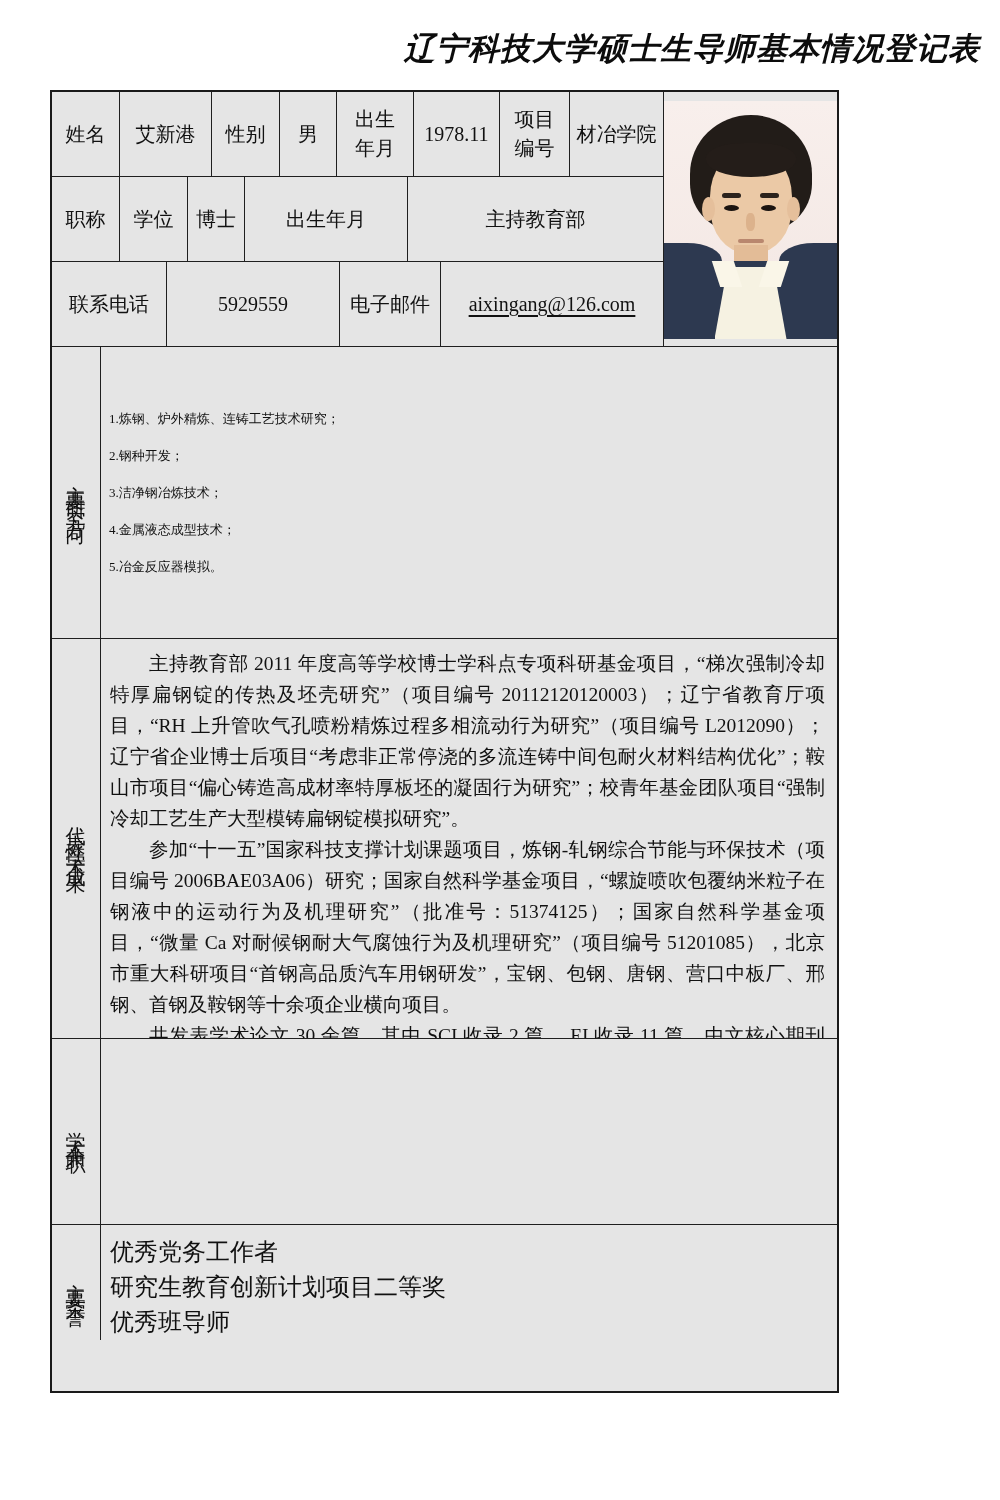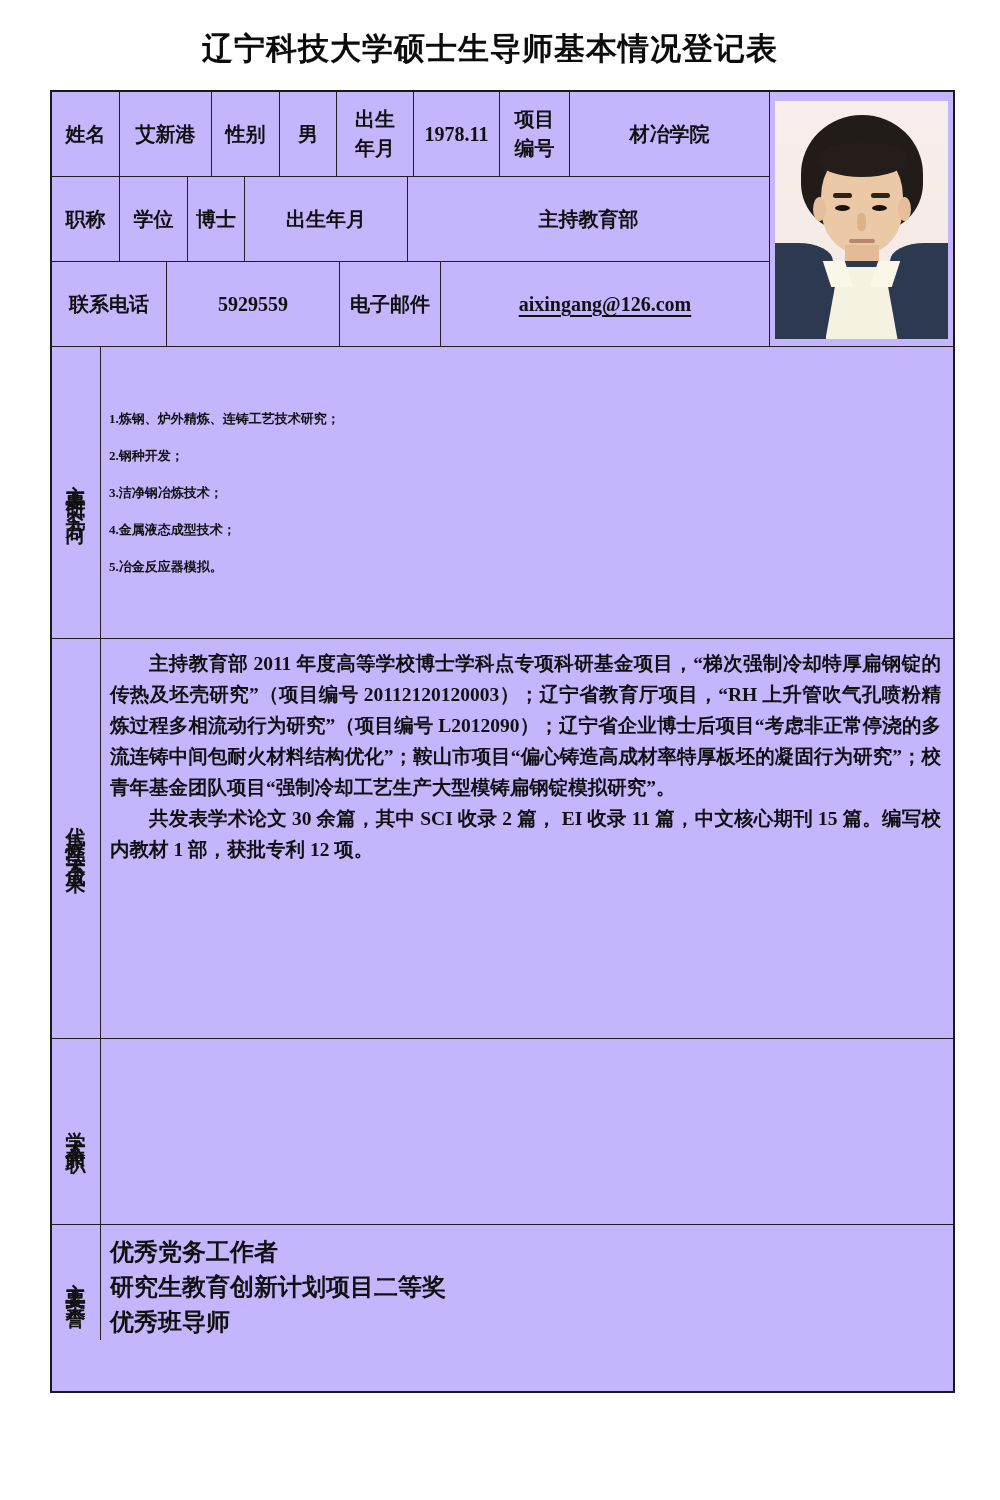--- a/index.html
+++ b/index.html
@@ -1,30 +1,30 @@
 <!DOCTYPE html>
 <html><head>
 <meta charset="utf-8">
 <style>
   * { box-sizing: border-box; margin: 0; padding: 0; }
   html,body { width:1000px; height:1500px; background:#ffffff; }
   body { font-family: "Liberation Serif", "DejaVu Serif", serif; color:#111; position:relative; }
 
   .page-title {
     position:absolute; top:28px; left:0; width:980px;
-    text-align:center; font-size:31px; font-weight:bold; color:#0c0c0c;
+    text-align:right; font-size:31px; font-weight:bold; color:#0c0c0c;
     letter-spacing:1px;
     font-family: "Liberation Sans", "DejaVu Sans", sans-serif;
+    font-style: italic;
   }
 
   .form-table {
-    position:absolute; left:50px; top:90px; width:905px; height:1303px;
-    border:2px solid #1a1a1a; background:#c4b5fd;
+    position:absolute; left:50px; top:90px; width:789px; height:1303px;
+    border:2px solid #1a1a1a; background:#e5e5e5;
     font-size:20px;
-    font-weight:bold;
   }
 
   
   .top-block { display:flex; height:255px; border-bottom:1.5px solid #1f1f1f; }
   .top-left { width:718px; display:flex; flex-direction:column; }
   .trow { display:flex; flex:1; border-bottom:1.5px solid #1f1f1f; }
   .trow:last-child { border-bottom:none; }
   .cell {
     border-right:1.5px solid #1f1f1f;
     display:flex; align-items:center; justify-content:center;
@@ -146,20 +146,21 @@
         <div>5.冶金反应器模拟。</div>
       </div>
   </div>
 
   <div class="section h400">
     <div class="vlabel-cell">
       <div class="vlabel">代表性学术成果</div>
     </div>
     <div class="content ach-content">
         <div>主持教育部 2011 年度高等学校博士学科点专项科研基金项目，“梯次强制冷却特厚扁钢锭的传热及坯壳研究”（项目编号 20112120120003）；辽宁省教育厅项目，“RH 上升管吹气孔喷粉精炼过程多相流动行为研究”（项目编号 L2012090）；辽宁省企业博士后项目“考虑非正常停浇的多流连铸中间包耐火材料结构优化”；鞍山市项目“偏心铸造高成材率特厚板坯的凝固行为研究”；校青年基金团队项目“强制冷却工艺生产大型模铸扁钢锭模拟研究”。</div>
+        <div>参加“十一五”国家科技支撑计划课题项目，炼钢-轧钢综合节能与环保技术（项目编号 2006BAE03A06）研究；国家自然科学基金项目，“螺旋喷吹包覆纳米粒子在钢液中的运动行为及机理研究”（批准号：51374125）；国家自然科学基金项目，“微量 Ca 对耐候钢耐大气腐蚀行为及机理研究”（项目编号 51201085），北京市重大科研项目“首钢高品质汽车用钢研发”，宝钢、包钢、唐钢、营口中板厂、邢钢、首钢及鞍钢等十余项企业横向项目。</div>
         <div>共发表学术论文 30 余篇，其中 SCI 收录 2 篇， EI 收录 11 篇，中文核心期刊 15 篇。编写校内教材 1 部，获批专利 12 项。</div>
       </div>
   </div>
 
   <div class="section h186">
     <div class="vlabel-cell">
       <div class="vlabel">学术兼职</div>
     </div>
     <div class="content"></div>
   </div>

